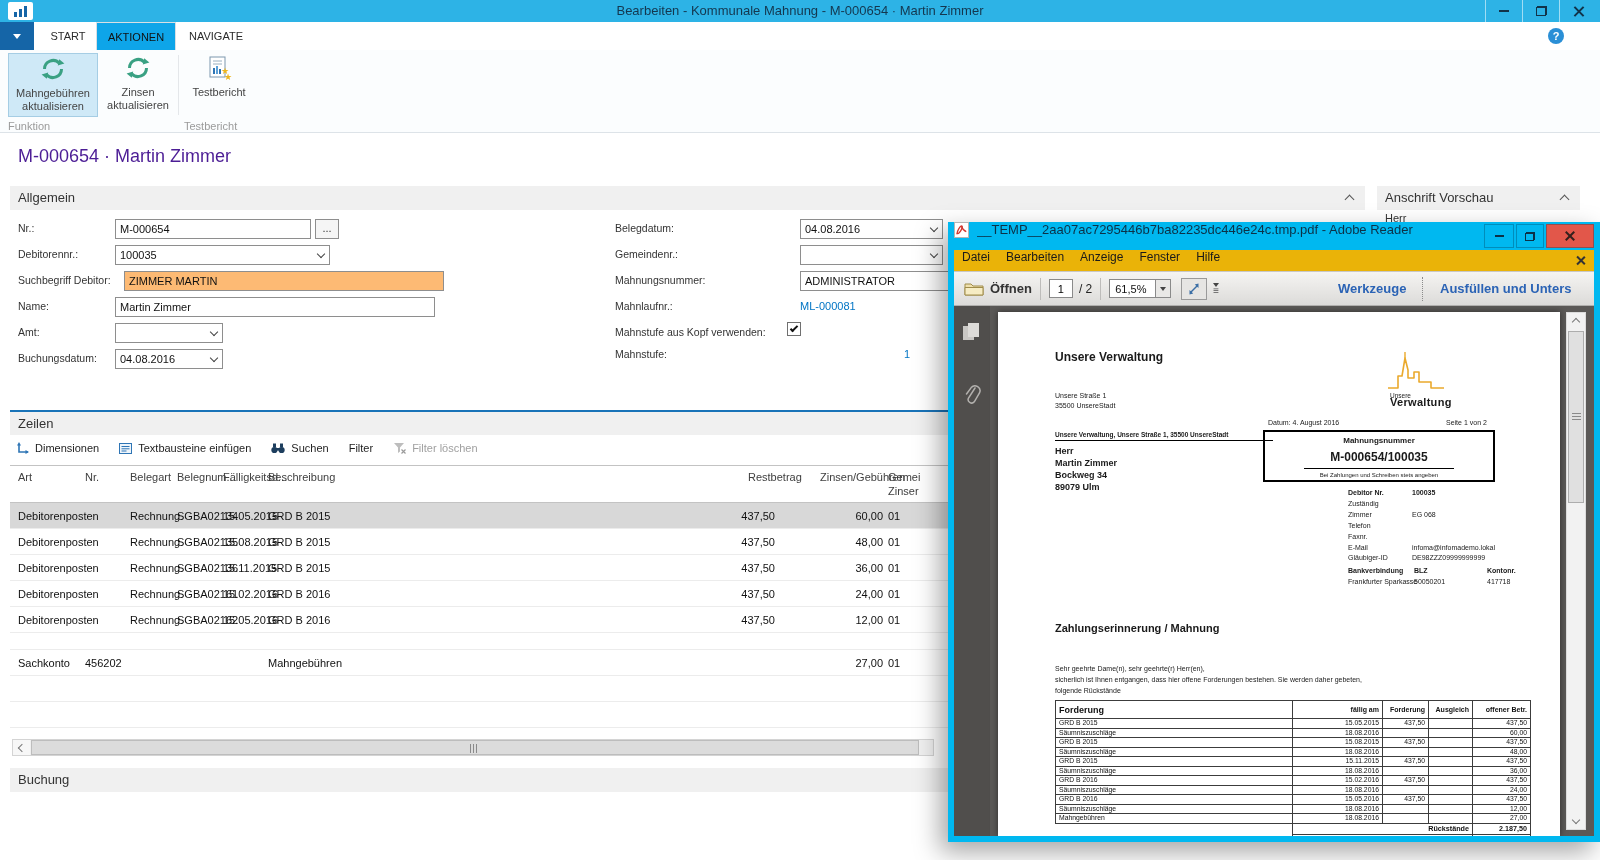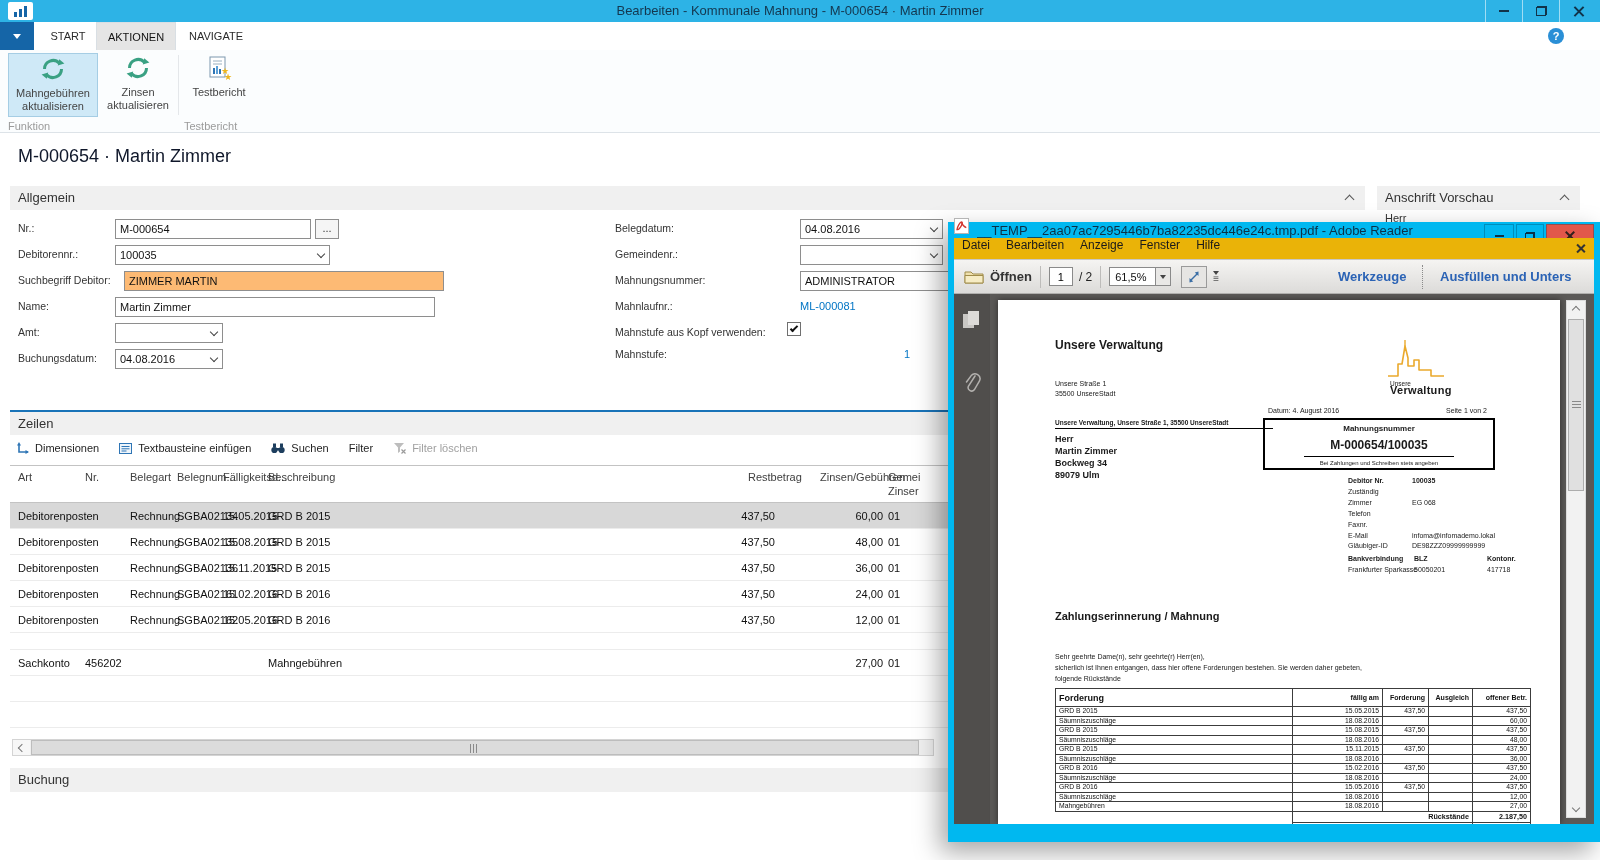--- a/index.html
+++ b/index.html
@@ -19,36 +19,36 @@
   .glyph-restore:after{content:"";position:absolute;left:0;bottom:0;width:8px;height:7px;border:1.5px solid #123349;background:#2db3e6}
   .glyph-x{position:relative;width:11px;height:11px;display:inline-block}
   .glyph-x:before,.glyph-x:after{content:"";position:absolute;left:5px;top:-1px;width:2px;height:13px;background:#123349}
   .glyph-x:before{transform:rotate(45deg)}.glyph-x:after{transform:rotate(-45deg)}
 
   .tabrow{position:absolute;left:0;top:22px;width:1600px;height:28px;background:#fff}
   .menu-btn{position:absolute;left:0;top:0;width:34px;height:28px;background:#1565a7;display:flex;align-items:center;justify-content:center}
   .menu-btn .tri{width:0;height:0;border-left:4px solid transparent;border-right:4px solid transparent;border-top:5px solid #fff}
   .tab{position:absolute;top:0;height:28px;line-height:28px;text-align:center;font-size:11px;color:#2b2b2b}
   .tab.start{left:42px;width:52px}
-  .tab.aktionen{left:96px;width:80px;background:#e5e5e5;border:1px solid #d9dfe4;border-bottom:none;color:#111}
+  .tab.aktionen{left:96px;width:80px;background:#0ea5e9;border:1px solid #d9dfe4;border-bottom:none;color:#111}
   .tab.navigate{left:178px;width:76px}
   .help-icon{position:absolute;left:1548px;top:6px;width:16px;height:16px;border-radius:50%;background:#2a8fd6;color:#fff;font-size:11px;font-weight:bold;text-align:center;line-height:16px}
 
   .ribbon{position:absolute;left:0;top:50px;width:1600px;height:83px;background:#fbfdfe;border-bottom:1px solid #dde3e8}
   .rbtn{position:absolute;top:3px;height:64px;display:flex;flex-direction:column;align-items:center;font-size:11px;line-height:13px;color:#444;text-align:center}
   .rbtn .ricon{margin-top:2px;margin-bottom:2px}
   .rbtn.b1{left:8px;width:90px;background:#cfe9f7;border:1px solid #a5cde4}
   .rbtn.b2{left:102px;width:72px}
   .rib-sep{position:absolute;left:178px;top:5px;width:1px;height:60px;background:#e4e7ea}
   .rbtn.b3{left:184px;width:70px}
   .rgroup-label{position:absolute;top:70px;font-size:11px;color:#9b9b9b;text-align:left}
   .rgroup-label.g1{left:8px;width:166px}
   .rgroup-label.g2{left:184px;width:70px}
 
-  .page-title{position:absolute;left:18px;top:146px;font-size:18px;color:#0f172a;white-space:nowrap}
+  .page-title{position:absolute;left:18px;top:146px;font-size:18px;color:#4c1d95;white-space:nowrap}
 
   .sec-bar{position:absolute;height:24px;background:#f0f0f0;font-size:13px;color:#333;line-height:24px;padding-left:8px}
   .sec-allgemein{left:10px;top:186px;width:1355px}
   .sec-zeilen{left:10px;top:410px;width:1355px;border-top:2px solid #1973b8;height:25px}
   .sec-buchung{left:10px;top:768px;width:1355px}
   .sec-anschrift{left:1377px;top:186px;width:203px}
   .caret{position:absolute;right:12px;top:10px;width:7px;height:7px;border-right:1.6px solid #555;border-bottom:1.6px solid #555;transform:rotate(-135deg)}
 
   .fld-label{position:absolute;font-size:10.5px;color:#333;white-space:nowrap}
   .lab-l{left:18px}.lab-r{left:615px}
@@ -86,21 +86,21 @@
   .hsb{position:absolute;left:12px;top:739px;width:922px;height:17px;background:#f0f0f0;border:1px solid #d4d4d4}
   .hsb .larr{position:absolute;left:0;top:0;width:17px;height:15px;background:#f7f7f7;display:flex;align-items:center;justify-content:center}
   .chev-l{width:6px;height:6px;border-right:1.4px solid #777;border-bottom:1.4px solid #777;transform:rotate(135deg)}
   .hsb .thumb{position:absolute;left:18px;top:0;width:888px;height:15px;background:#dcdcdc;border:1px solid #bdbdbd}
   .hgrip{position:absolute;left:50%;top:3px;margin-left:-5px;width:10px;height:9px;
     background:linear-gradient(90deg,#8a8a8a 0 1px,transparent 1px 3px,#8a8a8a 3px 4px,transparent 4px 6px,#8a8a8a 6px 7px,transparent 7px)}
   .anschrift-line{position:absolute;left:1385px;top:212px;font-size:11px;color:#333}
 
   
   .adobe{position:absolute;left:948px;top:222px;width:652px;height:620px;background:#00b8f0;padding:0 6px 6px 6px;z-index:50;box-shadow:-8px 10px 24px rgba(0,0,0,.35)}
-  .ad-title{position:relative;height:16px;display:flex;align-items:flex-end}
+  .ad-title{position:relative;height:28px;display:flex;align-items:flex-start}
   .ad-title .ttl{margin-left:8px;font-size:13px;color:#0c3147;white-space:nowrap;overflow:hidden}
   .ad-btns{position:absolute;right:0;top:2px;display:flex;height:24px}
   .ad-btn{height:24px;display:flex;align-items:center;justify-content:center;border:1px solid rgba(0,60,90,.35);margin-left:2px}
   .ad-min{width:30px}.ad-rest{width:28px}
   .ad-close{width:48px;background:#e2574a}
   .aglyph-min{width:9px;height:0;border-top:2px solid #0c3147}
   .aglyph-restore{position:relative;width:10px;height:9px;display:inline-block}
   .aglyph-restore:before{content:"";position:absolute;right:0;top:0;width:7px;height:6px;border:1.4px solid #0c3147}
   .aglyph-restore:after{content:"";position:absolute;left:0;bottom:0;width:7px;height:6px;border:1.4px solid #0c3147;background:#00b8f0}
   .aglyph-x{position:relative;width:10px;height:10px;display:inline-block}

